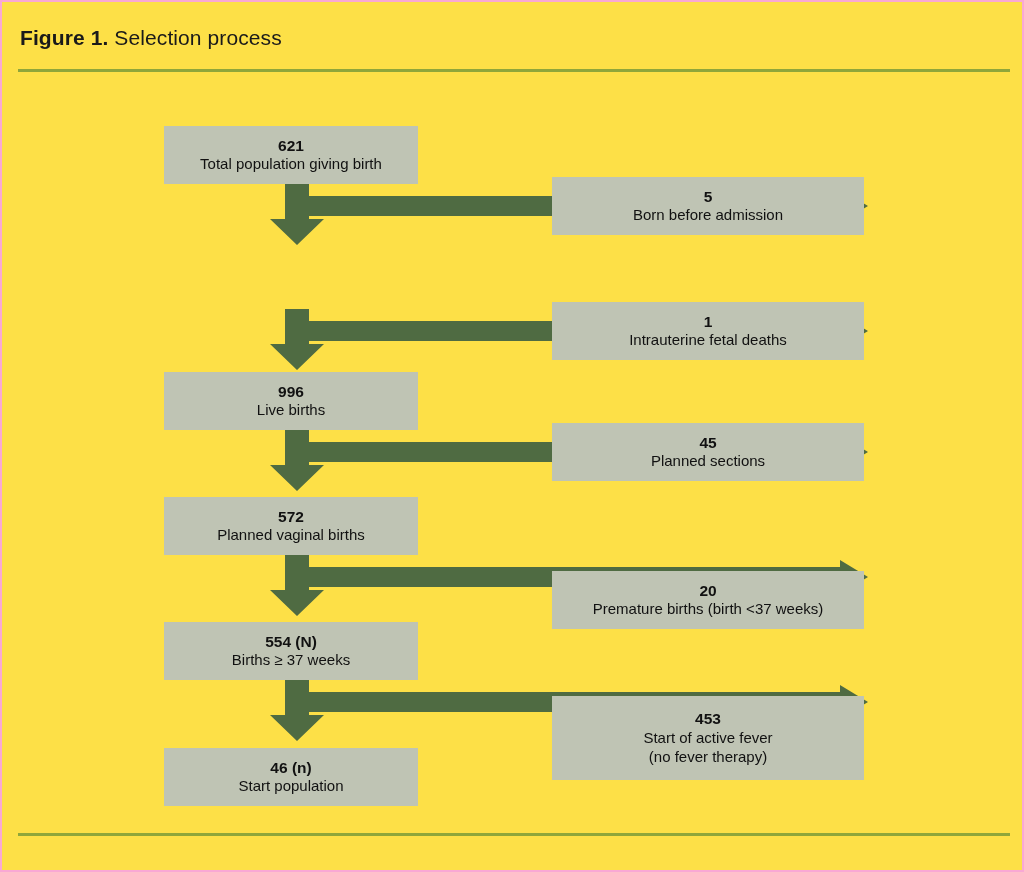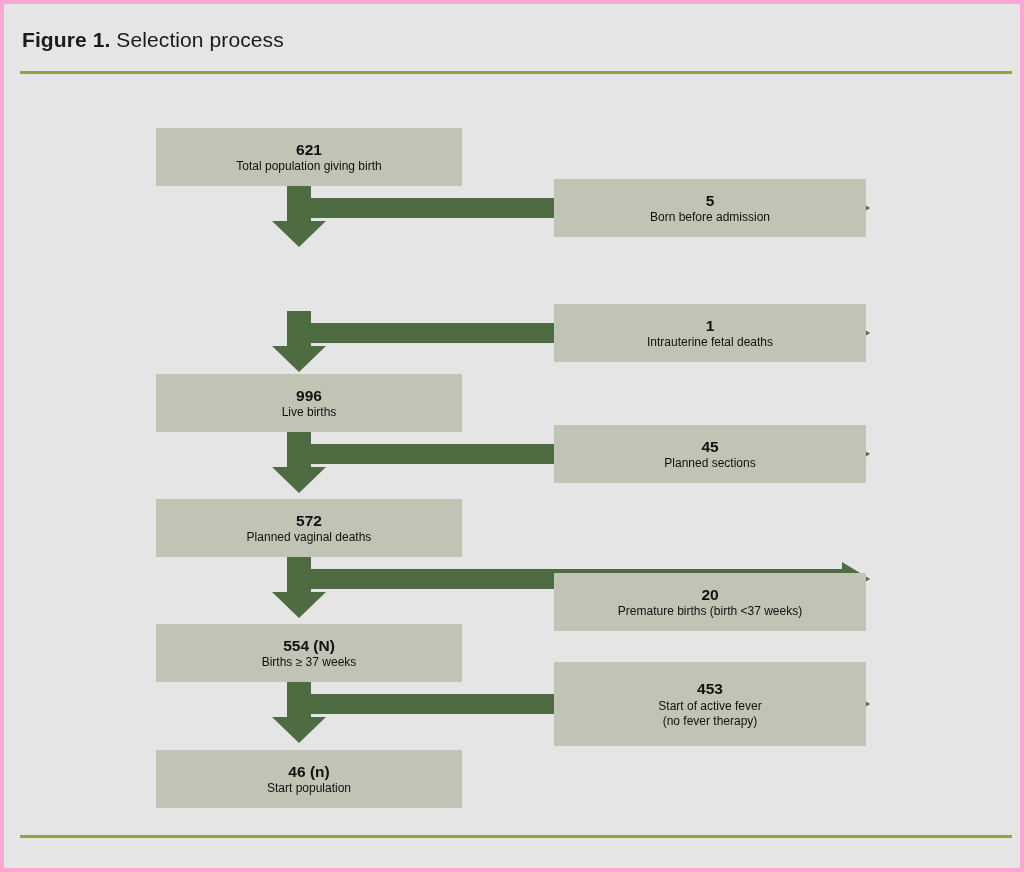--- a/index.html
+++ b/index.html
@@ -7,22 +7,22 @@
     padding: 0;
     background: #ffffff;
   }
   body {
     font-family: "Liberation Sans", sans-serif;
   }
   #page {
     position: relative;
     width: 1024px;
     height: 872px;
-    background: #e5e5e5;
-    border: 4px solid #f9a8d4;
+    background: #fde047;
+    border: 2px solid #f9a8d4;
     box-sizing: border-box;
     overflow: hidden;
   }
 
   
   .fig-title {
     position: absolute;
     left: 18px;
     top: 24px;
     font-size: 21px;
@@ -60,26 +60,26 @@
     line-height: 1.26;
     box-sizing: border-box;
     padding: 2px 8px;
   }
   .node .num {
     font-weight: bold;
     font-size: 15.5px;
   }
   .node .desc {
     font-weight: normal;
-    font-size: 12px;
+    font-size: 15px;
   }
 
-  .node.left  { left: 152px; width: 306px; height: 58px; }
+  .node.left  { left: 162px; width: 254px; height: 58px; }
   .node.right { left: 550px; width: 312px; height: 58px; z-index: 1;}
-  .node.right.tall { height: 84px; }
+  .node.right.tall { height: 84px; margin-top: 36px; }
 
   
   #arrows {
     position: absolute;
     left: 0;
     top: 0;
     width: 1024px;
     height: 872px;
     pointer-events: none;
   }
@@ -132,21 +132,21 @@
   </div>
 
 
   <div class="node left" style="top:370px">
     <span class="num">996</span>
     <span class="desc">Live births</span>
   </div>
 
   <div class="node left" style="top:495px">
     <span class="num">572</span>
-    <span class="desc">Planned vaginal deaths</span>
+    <span class="desc">Planned vaginal births</span>
   </div>
 
   <div class="node left" style="top:620px">
     <span class="num">554 (N)</span>
     <span class="desc">Births ≥ 37 weeks</span>
   </div>
 
   <div class="node left" style="top:746px">
     <span class="num">46 (n)</span>
     <span class="desc">Start population</span>

